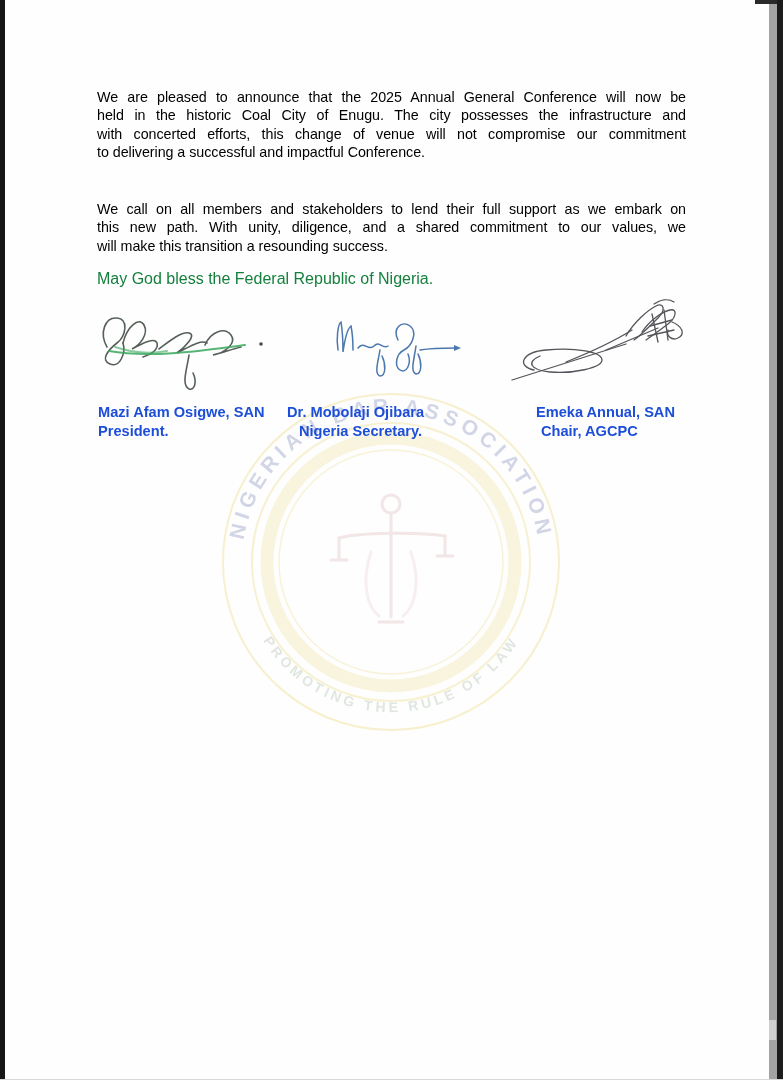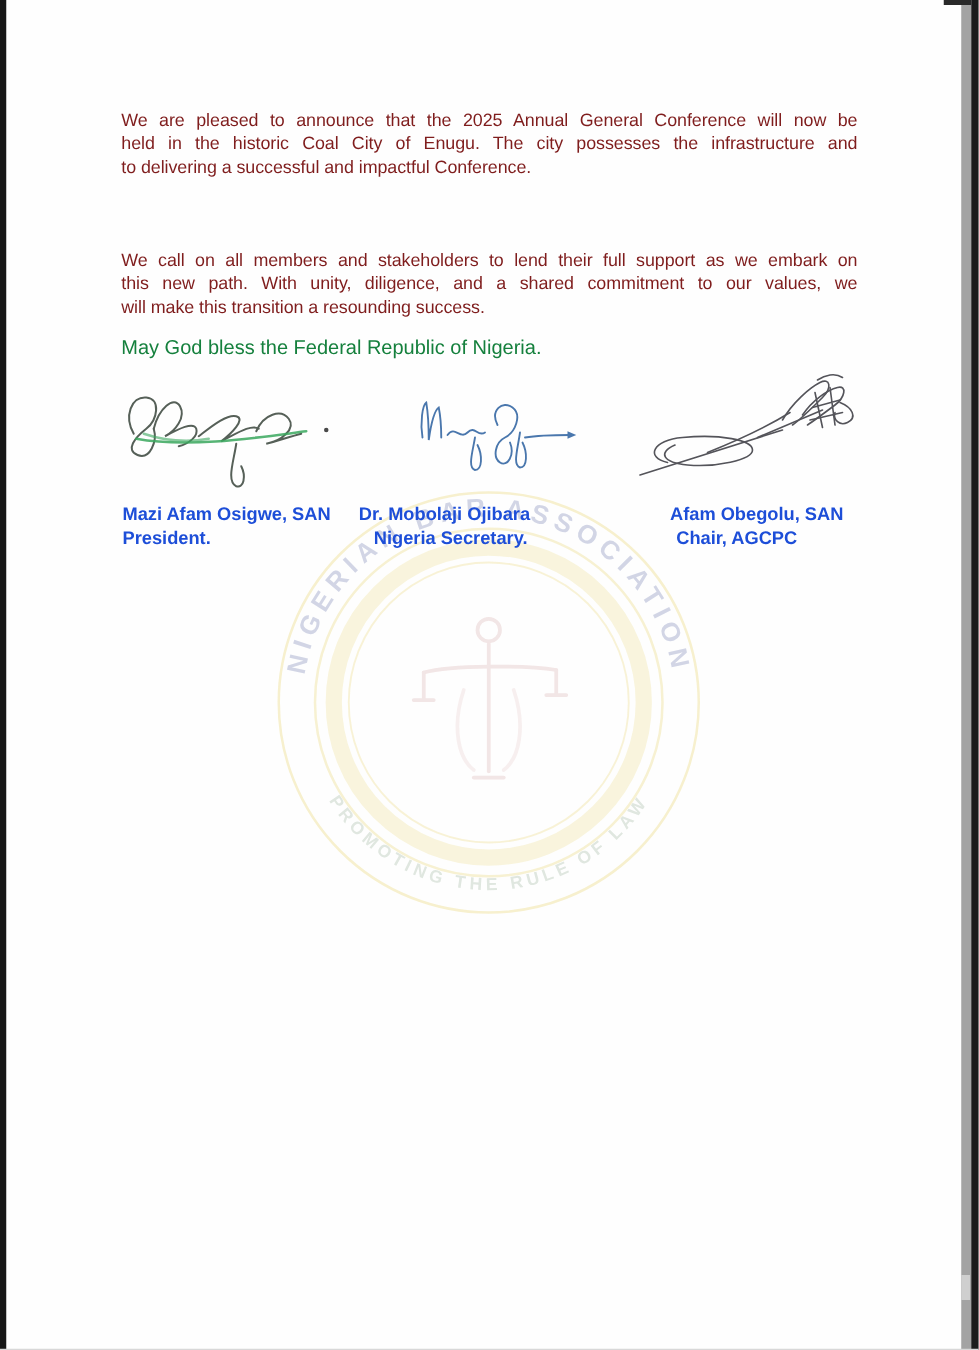--- a/index.html
+++ b/index.html
@@ -16,21 +16,21 @@
   .edge-rgray  { right:6px; top:0; width:8px; height:1080px; background:#a3a3a3; }
   .edge-rblack { right:0; top:0; width:6px; height:1080px; background:#1b1b1b; }
   .edge-topmark{ right:6px; top:0; width:22px; height:4px; background:#2a2a2a; }
   .edge-thumb  { right:7px; top:1020px; width:7px; height:20px; background:#cscs; background:#cfcfcf; }
   .edge-bottom { left:0; bottom:0; width:783px; height:1px; background:#d8d8d8; }
 
   
   .para {
     position:absolute; left:97px; width:589px;
     font-size:14.3px; line-height:18.3px;
-    color:#7f1d1d; letter-spacing:-0.05px;
+    color:#000000; letter-spacing:-0.05px;
   }
   .jline { text-align:justify; text-align-last:justify; }
   .jline.last { text-align:center; text-align-last:left; }
   .single { position:absolute; left:97px; font-size:16px; color:#15803d; }
 
   
   .sig-name {
     position:absolute; top:403px;
     font-weight:bold; font-size:14.6px; line-height:19px;
     color:#1d4ed8; white-space:nowrap;
@@ -79,20 +79,21 @@
     <path d="M118 146 L118 168 M110 168 L126 168"></path>
     <path d="M224 144 L224 164 M216 164 L232 164"></path>
     <path d="M158 230 L182 230"></path>
     <path d="M150 160 C140 190 146 215 158 224 M190 160 C200 190 194 215 182 224" opacity="0.6"></path>
   </g>
 </svg>
 
 <div class="para" style="top:88px">
   <div class="jline">We are pleased to announce that the 2025 Annual General Conference will now be</div>
   <div class="jline">held in the historic Coal City of Enugu. The city possesses the infrastructure and</div>
+  <div class="jline">with concerted efforts, this change of venue will not compromise our commitment</div>
   <div class="jline last">to delivering a successful and impactful Conference.</div>
 </div>
 
 <div class="para" style="top:200px">
   <div class="jline">We call on all members and stakeholders to lend their full support as we embark on</div>
   <div class="jline">this new path. With unity, diligence, and a shared commitment to our values, we</div>
   <div class="jline last">will make this transition a resounding success.</div>
 </div>
 
 <div class="single" style="top:270px">May God bless the Federal Republic of Nigeria.</div>
@@ -140,15 +141,15 @@
 
 <div class="sig-name" style="left:98px">
   <div>Mazi Afam Osigwe, SAN</div>
   <div>President.</div>
 </div>
 <div class="sig-name" style="left:287px">
   <div>Dr. Mobolaji Ojibara</div>
   <div class="indent12">Nigeria Secretary.</div>
 </div>
 <div class="sig-name" style="left:536px">
-  <div>Afam Obegolu, SAN</div>
+  <div>Emeka Annual, SAN</div>
   <div class="indent5">Chair, AGCPC</div>
 </div>
 
 </body></html>

